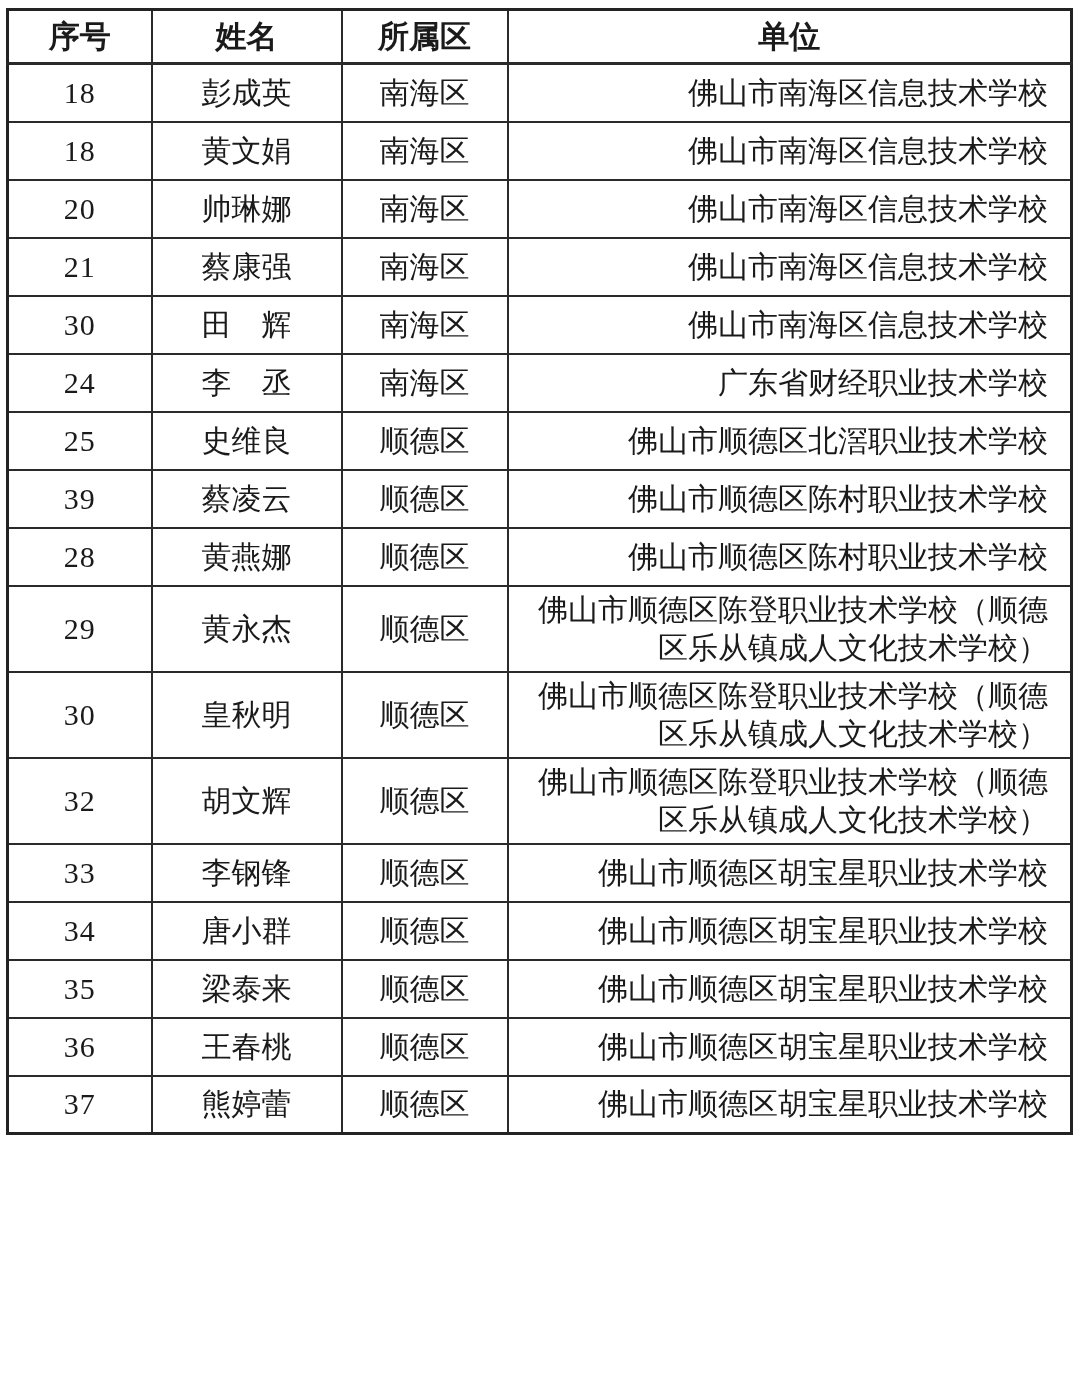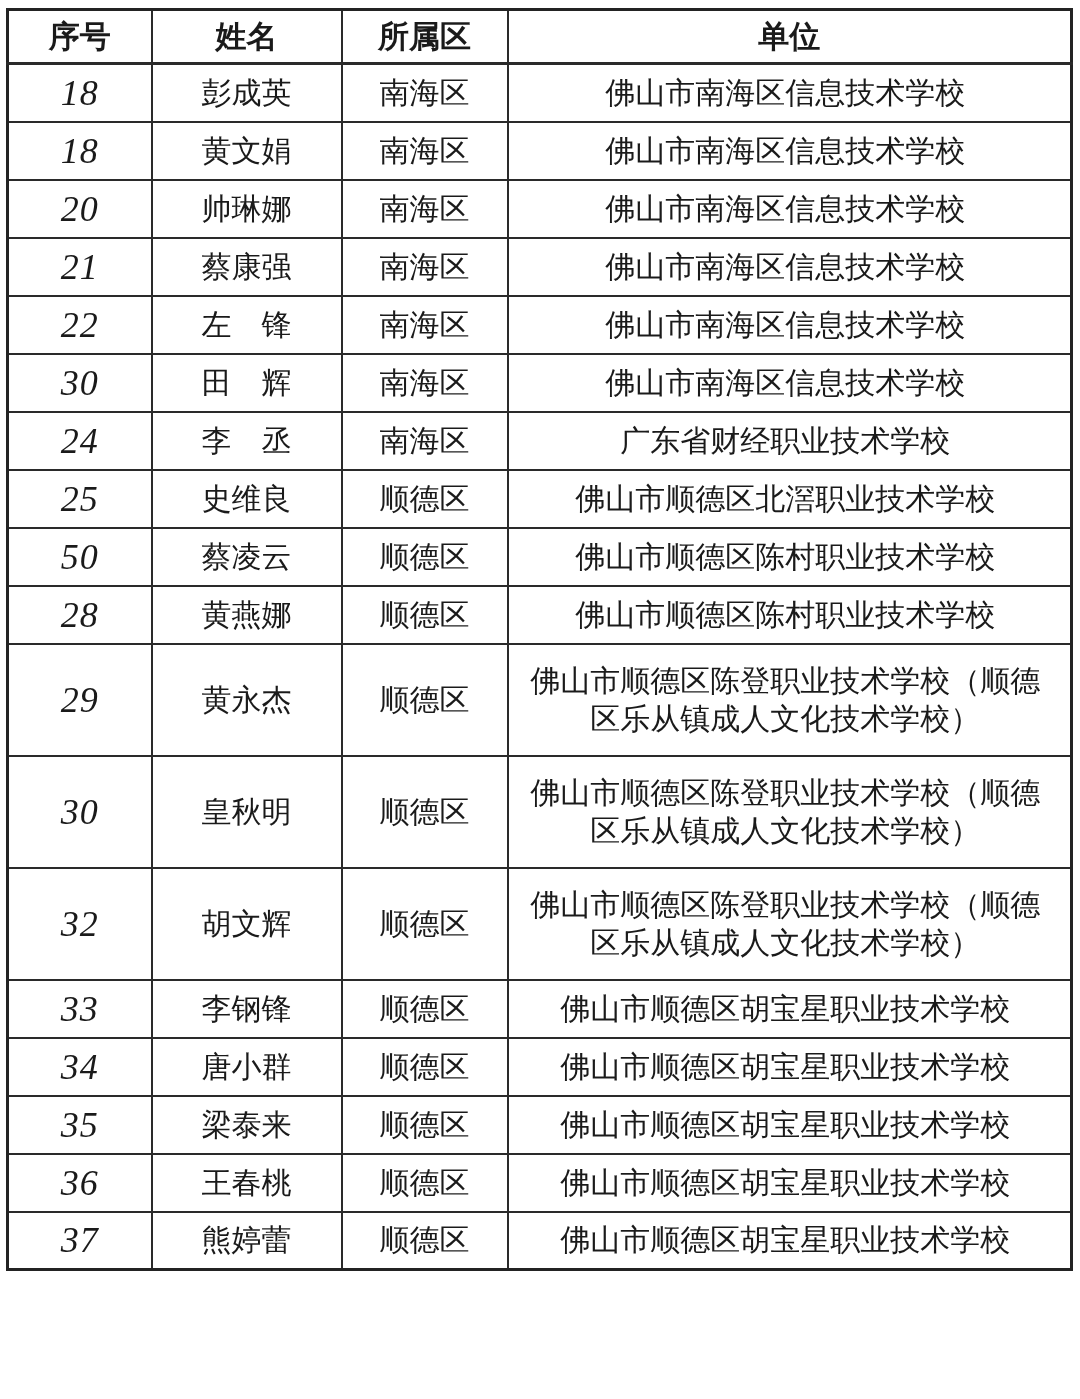--- a/index.html
+++ b/index.html
@@ -38,29 +38,28 @@
   }
   .roster thead tr {
     height: 54px;
   }
   .roster thead th {
     font-weight: bold;
     font-size: 31px;
     border-bottom-width: 3px;
   }
   .roster tbody tr.single { height: 58px; }
-  .roster tbody tr.tall   { height: 112px; }
+  .roster tbody tr.tall   { height: 86px; }
   .roster td.cell-unit {
-    text-align: center;
+    text-align: right;
     padding: 0 22px 0 14px;
   }
   .roster td.cell-index {
-    font-size: 36px;
+    font-size: 30px;
     letter-spacing: 1px;
-    font-style: italic;
   }
 </style>
 </head>
 <body>
 
 <div class="page">
   <table class="roster">
     <colgroup>
       <col style="width:144px">
       <col style="width:190px">
@@ -94,45 +93,39 @@
           <td class="cell-district">南海区</td>
           <td class="cell-unit">佛山市南海区信息技术学校</td>
         </tr>
         <tr class="single">
           <td class="cell-index">21</td>
           <td class="cell-name">蔡康强</td>
           <td class="cell-district">南海区</td>
           <td class="cell-unit">佛山市南海区信息技术学校</td>
         </tr>
         <tr class="single">
-          <td class="cell-index">22</td>
-          <td class="cell-name">左　锋</td>
-          <td class="cell-district">南海区</td>
-          <td class="cell-unit">佛山市南海区信息技术学校</td>
-        </tr>
-        <tr class="single">
           <td class="cell-index">30</td>
           <td class="cell-name">田　辉</td>
           <td class="cell-district">南海区</td>
           <td class="cell-unit">佛山市南海区信息技术学校</td>
         </tr>
         <tr class="single">
           <td class="cell-index">24</td>
           <td class="cell-name">李　丞</td>
           <td class="cell-district">南海区</td>
           <td class="cell-unit">广东省财经职业技术学校</td>
         </tr>
         <tr class="single">
           <td class="cell-index">25</td>
           <td class="cell-name">史维良</td>
           <td class="cell-district">顺德区</td>
           <td class="cell-unit">佛山市顺德区北滘职业技术学校</td>
         </tr>
         <tr class="single">
-          <td class="cell-index">50</td>
+          <td class="cell-index">39</td>
           <td class="cell-name">蔡凌云</td>
           <td class="cell-district">顺德区</td>
           <td class="cell-unit">佛山市顺德区陈村职业技术学校</td>
         </tr>
         <tr class="single">
           <td class="cell-index">28</td>
           <td class="cell-name">黄燕娜</td>
           <td class="cell-district">顺德区</td>
           <td class="cell-unit">佛山市顺德区陈村职业技术学校</td>
         </tr>

